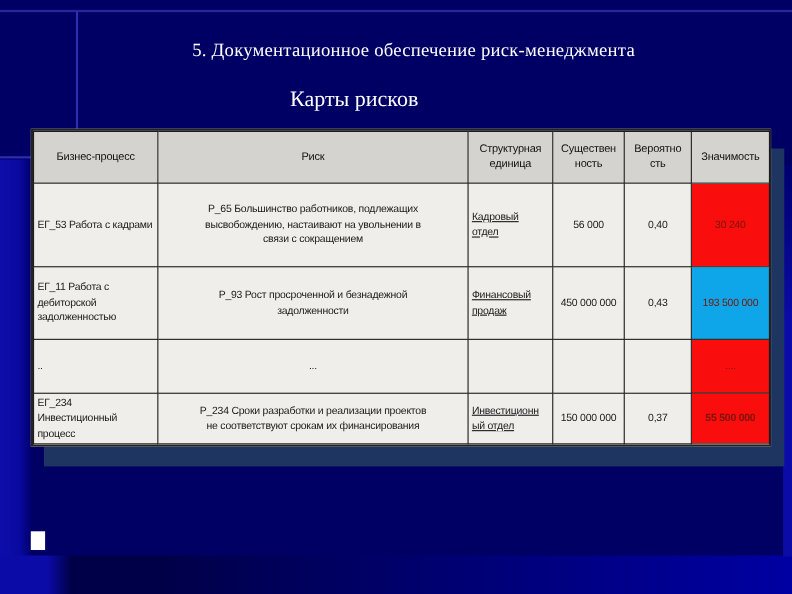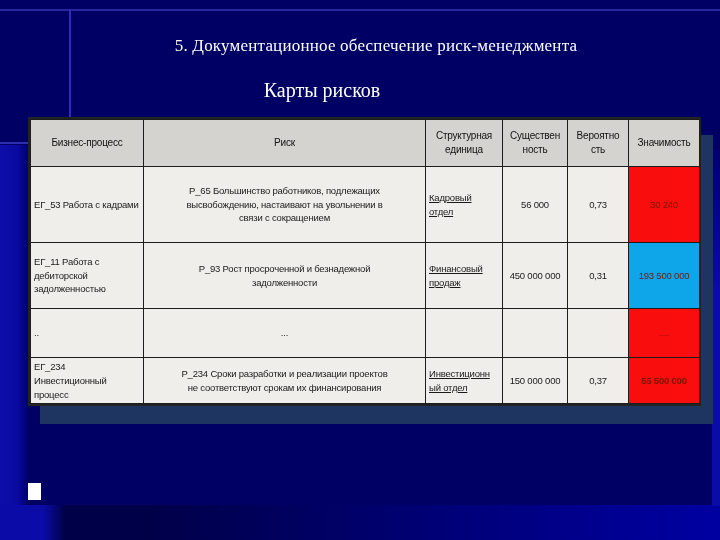--- a/index.html
+++ b/index.html
@@ -109,32 +109,32 @@
       </thead>
       <tbody>
           <tr>
     <td class="c-proc">ЕГ_53 Работа с кадрами</td>
     <td class="c-risk">Р_65 Большинство работников, подлежащих
 высвобождению, настаивают на увольнении в
 связи с сокращением</td>
     <td class="c-unit">Кадровый
 отдел</td>
     <td class="c-mat">56 000</td>
-    <td class="c-prob">0,73</td>
+    <td class="c-prob">0,40</td>
     <td class="c-sig" style="background: rgb(249, 13, 13); color: rgb(122, 21, 5); margin-top: 40px;">30 240</td>
   </tr>
           <tr>
     <td class="c-proc">ЕГ_11 Работа с дебиторской
 задолженностью</td>
     <td class="c-risk">Р_93 Рост просроченной и безнадежной
 задолженности</td>
     <td class="c-unit">Финансовый
 продаж</td>
     <td class="c-mat">450 000 000</td>
-    <td class="c-prob">0,31</td>
+    <td class="c-prob">0,43</td>
     <td class="c-sig" style="background: #0ea5e9; color: rgb(122, 21, 5);">193 500 000</td>
   </tr>
           <tr>
     <td class="c-proc">..</td>
     <td class="c-risk">...</td>
     <td class="c-unit"></td>
     <td class="c-mat"></td>
     <td class="c-prob"></td>
     <td class="c-sig" style="background: rgb(249, 13, 13); color: rgb(122, 21, 5);">....</td>
   </tr>

